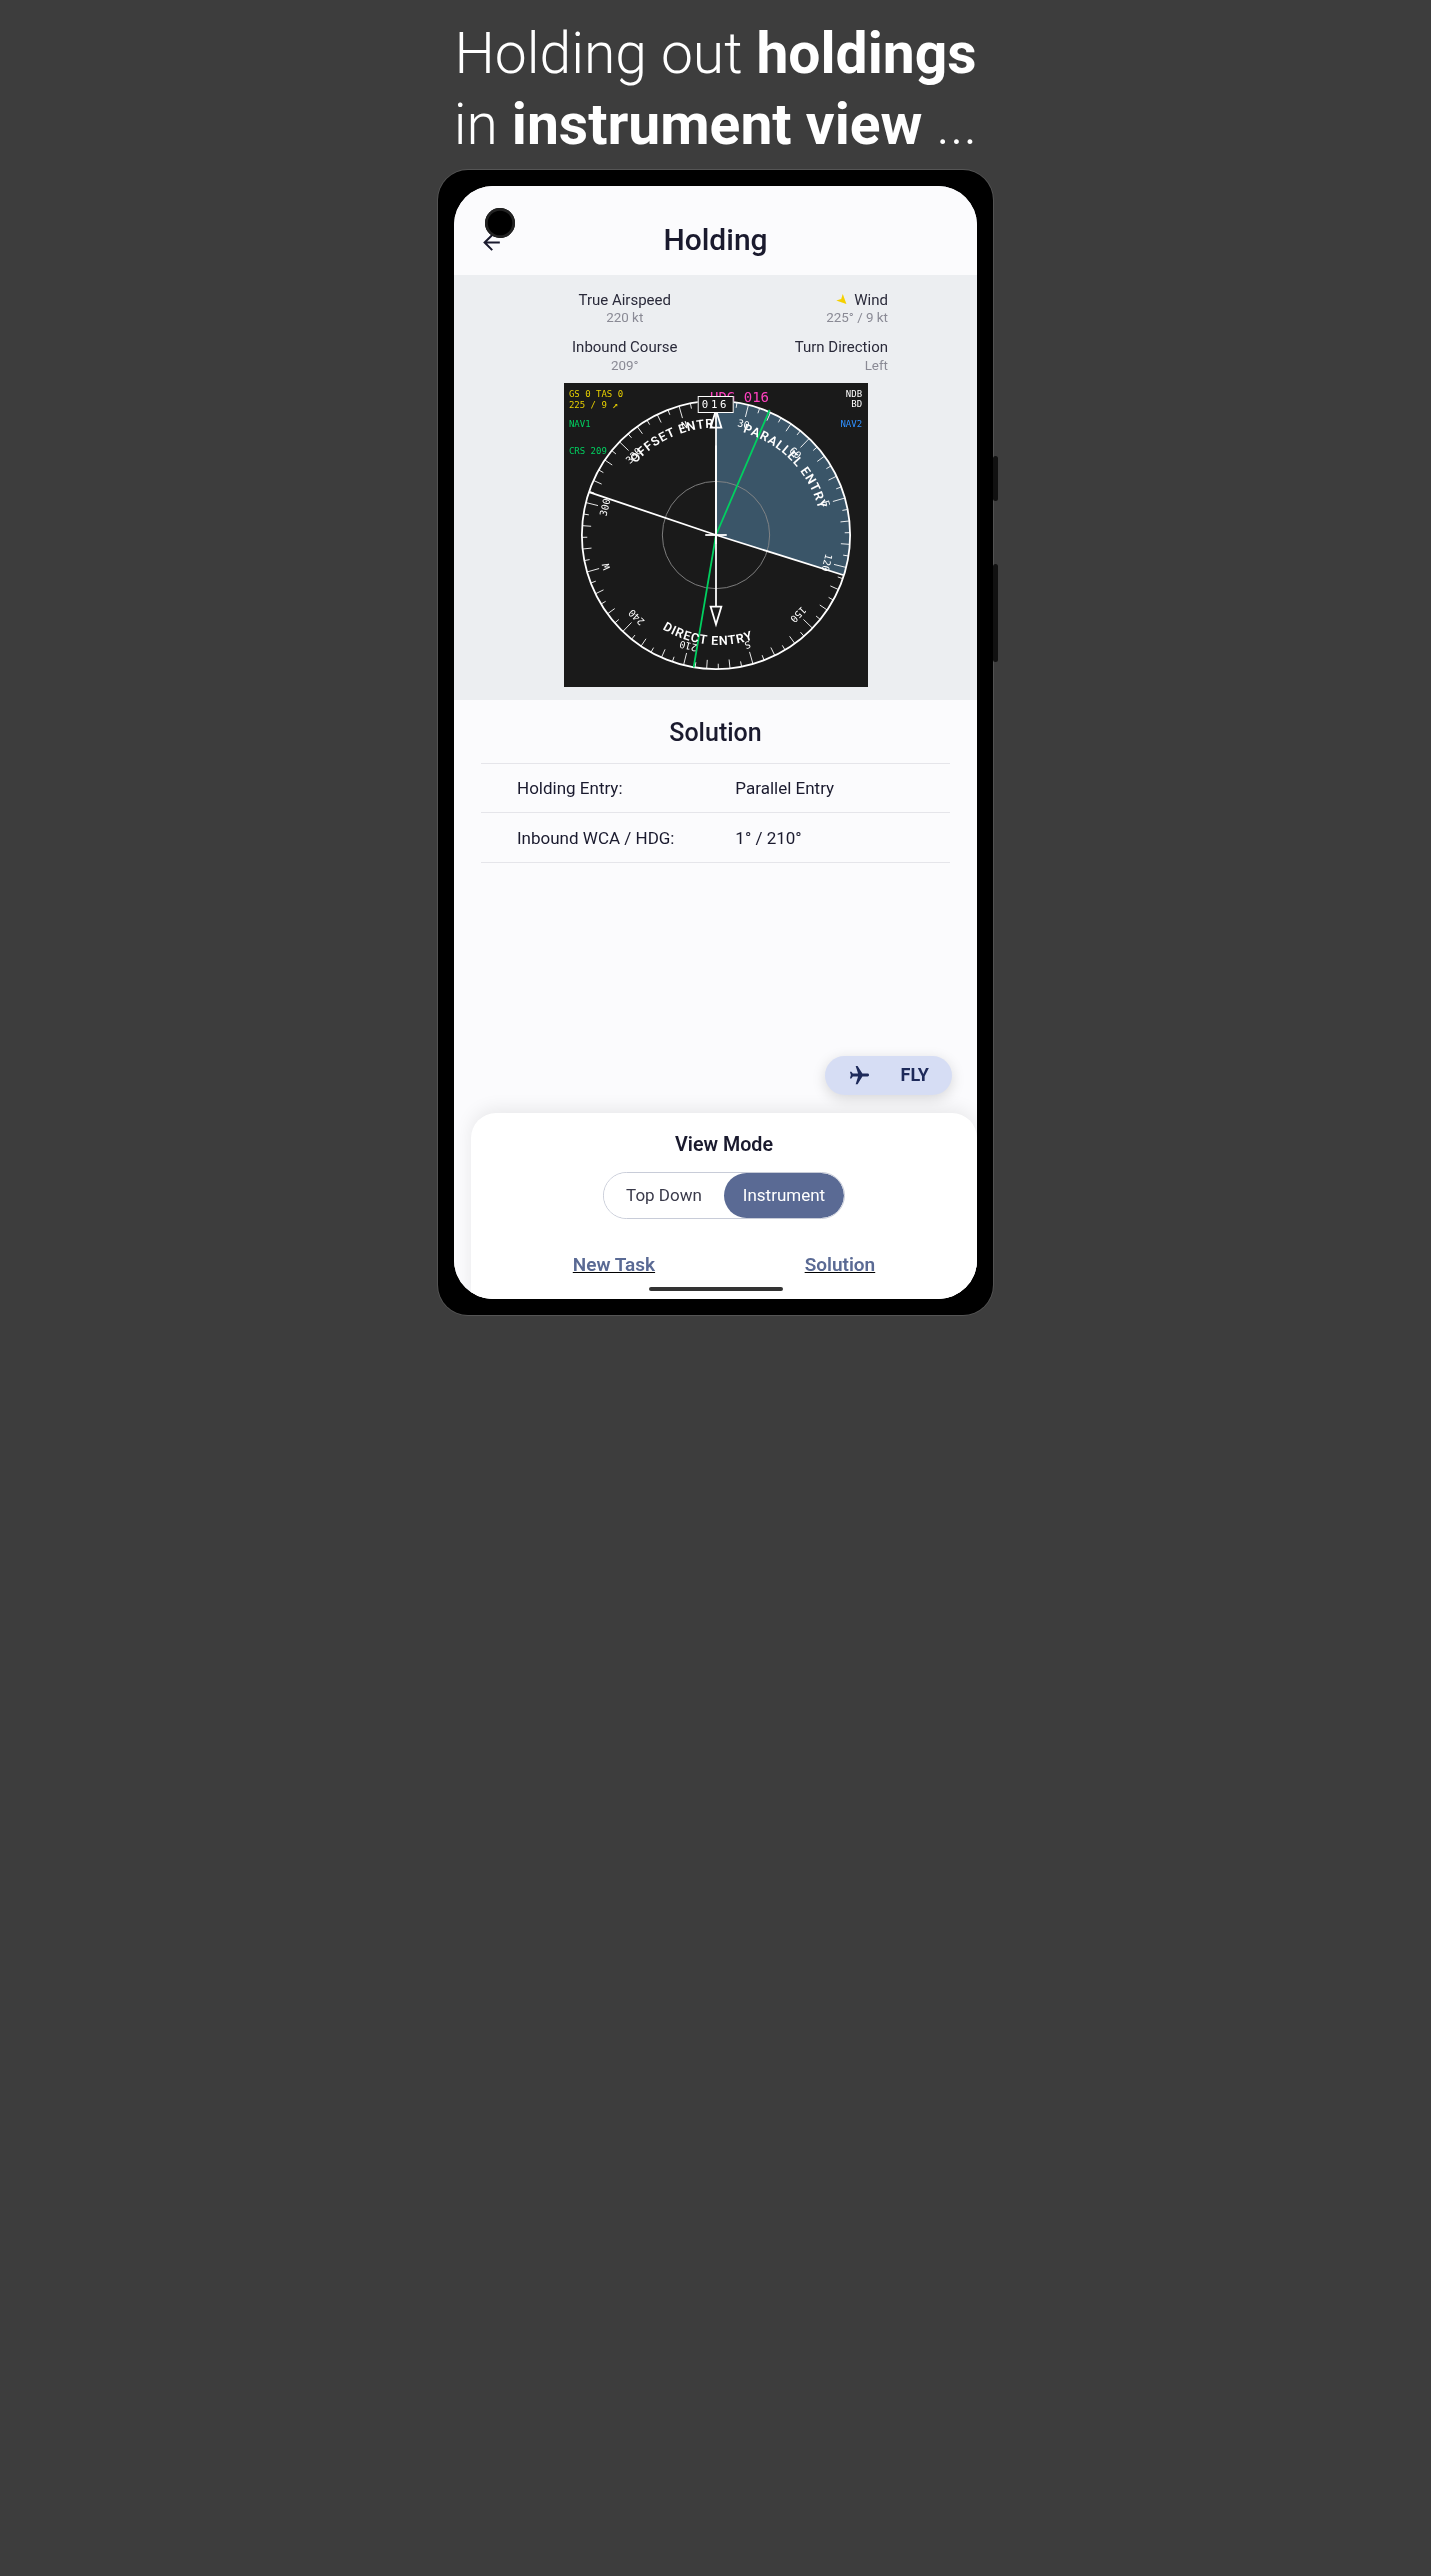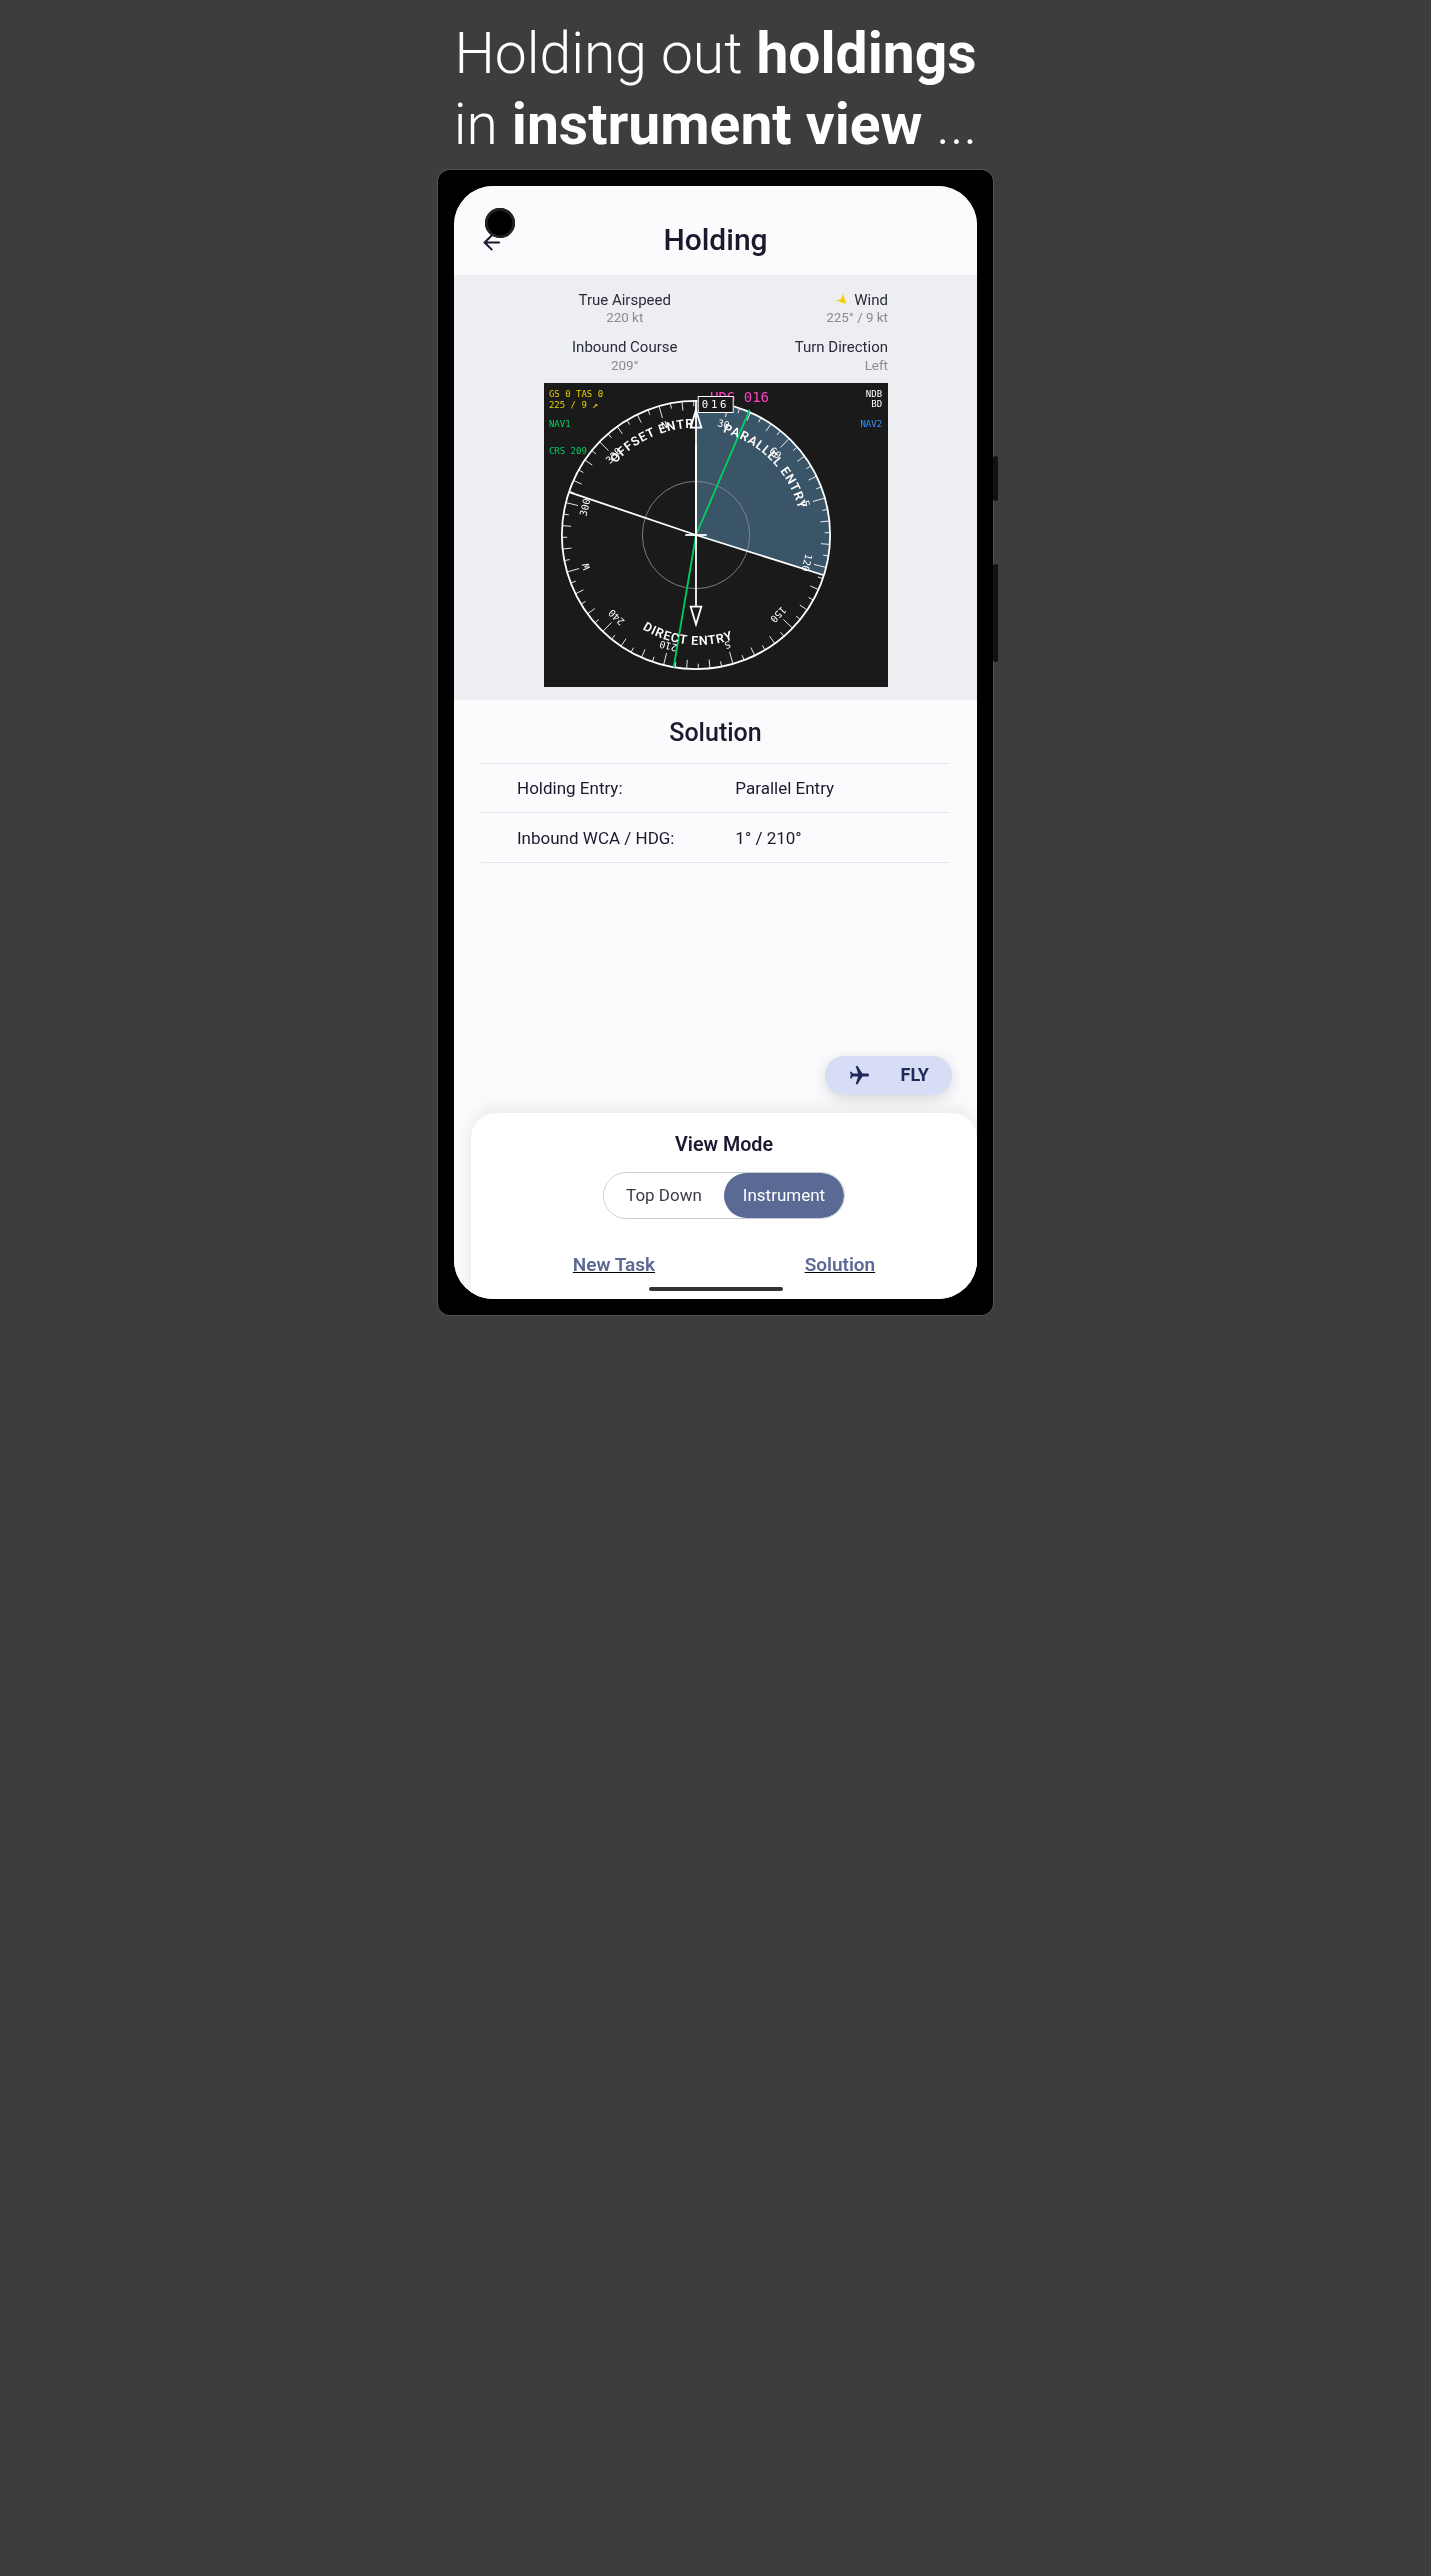--- a/index.html
+++ b/index.html
@@ -19,21 +19,21 @@
     line-height: 1.25;
     font-weight: 300;
   }
   .promo-text .bold { font-weight: 700; }
 
   .phone-frame {
     margin-top: 9px;
     width: 555px;
     height: 1145px;
     background: #000;
-    border-radius: 12px;
+    border-radius: 30px;
     padding: 16px;
     position: relative;
     box-shadow: 0 0 0 0.9px #555;
   }
   .phone-camera {
     position: absolute;
     top: 38px;
     left: 47px;
     width: 30px;
     height: 30px;
@@ -110,21 +110,21 @@
   }
 
   
   .instrument-wrap {
     background: #eceef1;
     display: flex;
     justify-content: center;
     padding: 0 0 12.5px 0;
   }
   .instrument {
-    width: 344px;
+    width: 304px;
     height: 304px;
     background: #1a1a1a;
     position: relative;
     overflow: hidden;
   }
   .instrument svg { position: absolute; top: 0; left: 0; }
 
   .inst-label {
     position: absolute;
     font-size: 9px;

